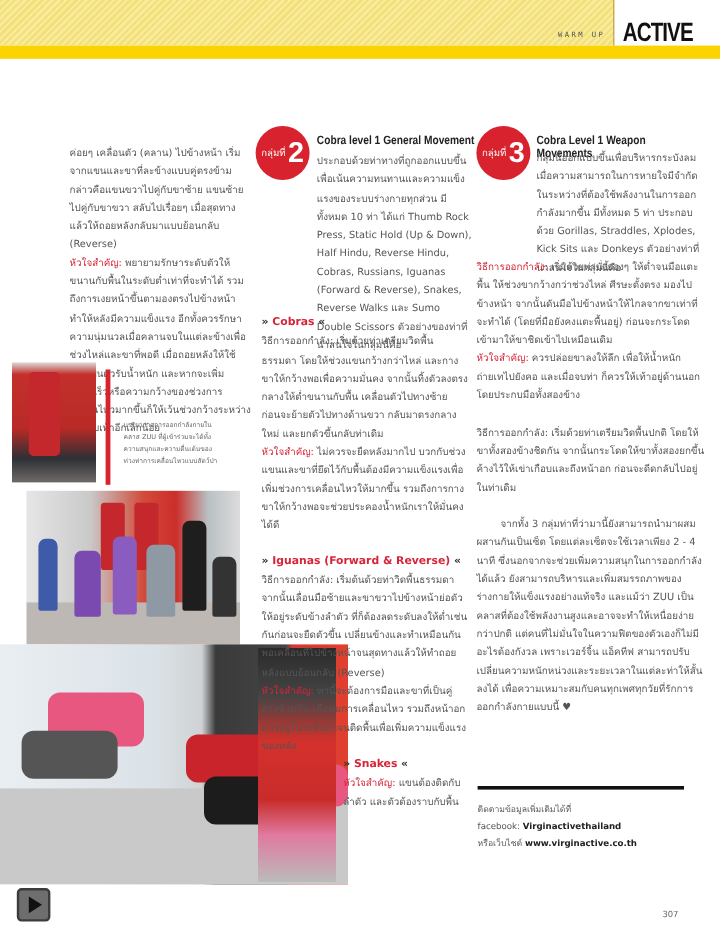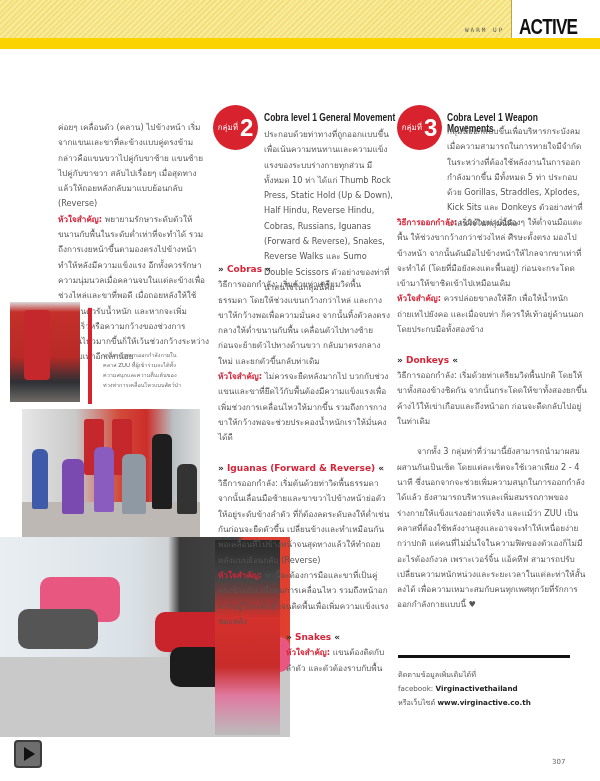--- a/index.html
+++ b/index.html
@@ -18,21 +18,21 @@
       position: absolute; left: 465px; top: 26px; font-family: "DejaVu Sans Mono", monospace;
       font-size: 6px; letter-spacing: 2px; color: #555;
     }
     .active-title {
       position: absolute; left: 519px; top: 14px; font-family: "Liberation Sans", sans-serif;
       font-weight: bold; font-size: 22px; letter-spacing: -1px; color: #111; transform: scaleX(0.78); transform-origin: left;
     }
 
     .text-block { position: absolute; font-size: 8.2px; line-height: 15.3px; color: #555; }
     .text-block p { margin: 0; }
-    .red { color: #d62438; font-weight: bold; }
+    .red { color: #d62438; font-weight: normal; }
     .sub-head { color: #d62438; font-weight: bold; font-size: 9px; }
     .sub-head .arr { color: #333; font-weight: bold; }
 
     .col1 { left: 58px; top: 120px; width: 152px; }
 
     .badge {
       position: absolute; width: 45px; height: 45px; border-radius: 50%; background: #d8222e;
       color: #fff; display: flex; align-items: center; justify-content: center;
     }
     .badge .lbl { font-size: 8px; margin-right: 2px; }
@@ -197,23 +197,20 @@
 <div class="text-block" style="left:397px;top:215px;width:190px;">
   <p>
     <span class="red">วิธีการออกกำลัง:</span>
     <span>เริ่มด้วยท่านั่งยองๆ ให้ต่ำจนมือแตะพื้น ให้ช่วงขากว้างกว่าช่วงไหล่ ศีรษะตั้งตรง มองไปข้างหน้า จากนั้นดันมือไปข้างหน้าให้ไกลจากขาเท่าที่จะทำได้ (โดยที่มือยังคงแตะพื้นอยู่) ก่อนจะกระโดดเข้ามาให้ขาชิดเข้าไปเหมือนเดิม</span>
   </p>
   <p>
     <span class="red">หัวใจสำคัญ:</span>
     <span>ควรปล่อยขาลงให้ลึก เพื่อให้น้ำหนักถ่ายเทไปยังคอ และเมื่อจบท่า ก็ควรให้เท้าอยู่ด้านนอก โดยประกบมือทั้งสองข้าง</span>
   </p>
   <br>
-  <p class="sub-head">
-    <span class="arr">» </span><span>Donkeys</span><span class="arr"> «</span>
-  </p>
   <p>
     <span>วิธีการออกกำลัง:</span>
     <span>เริ่มด้วยท่าเตรียมวิดพื้นปกติ โดยให้ขาทั้งสองข้างชิดกัน จากนั้นกระโดดให้ขาทั้งสองยกขึ้นค้างไว้ให้เข่าเกือบและถึงหน้าอก ก่อนจะดีดกลับไปอยู่ในท่าเดิม</span>
   </p>
   <br>
   <p style="text-indent:20px;">จากทั้ง 3 กลุ่มท่าที่ว่ามานี้ยังสามารถนำมาผสมผสานกันเป็นเซ็ต โดยแต่ละเซ็ตจะใช้เวลาเพียง 2 - 4 นาที ซึ่งนอกจากจะช่วยเพิ่มความสนุกในการออกกำลังได้แล้ว ยังสามารถบริหารและเพิ่มสมรรถภาพของร่างกายให้แข็งแรงอย่างแท้จริง และแม้ว่า ZUU เป็นคลาสที่ต้องใช้พลังงานสูงและอาจจะทำให้เหนื่อยง่ายกว่าปกติ แต่คนที่ไม่มั่นใจในความฟิตของตัวเองก็ไม่มีอะไรต้องกังวล เพราะเวอร์จิ้น แอ็คทีฟ สามารถปรับเปลี่ยนความหนักหน่วงและระยะเวลาในแต่ละท่าให้สั้นลงได้ เพื่อความเหมาะสมกับคนทุกเพศทุกวัยที่รักการออกกำลังกายแบบนี้ ♥</p>
 </div>
 
 <div class="contact-rule"></div>
 <div class="contact">

